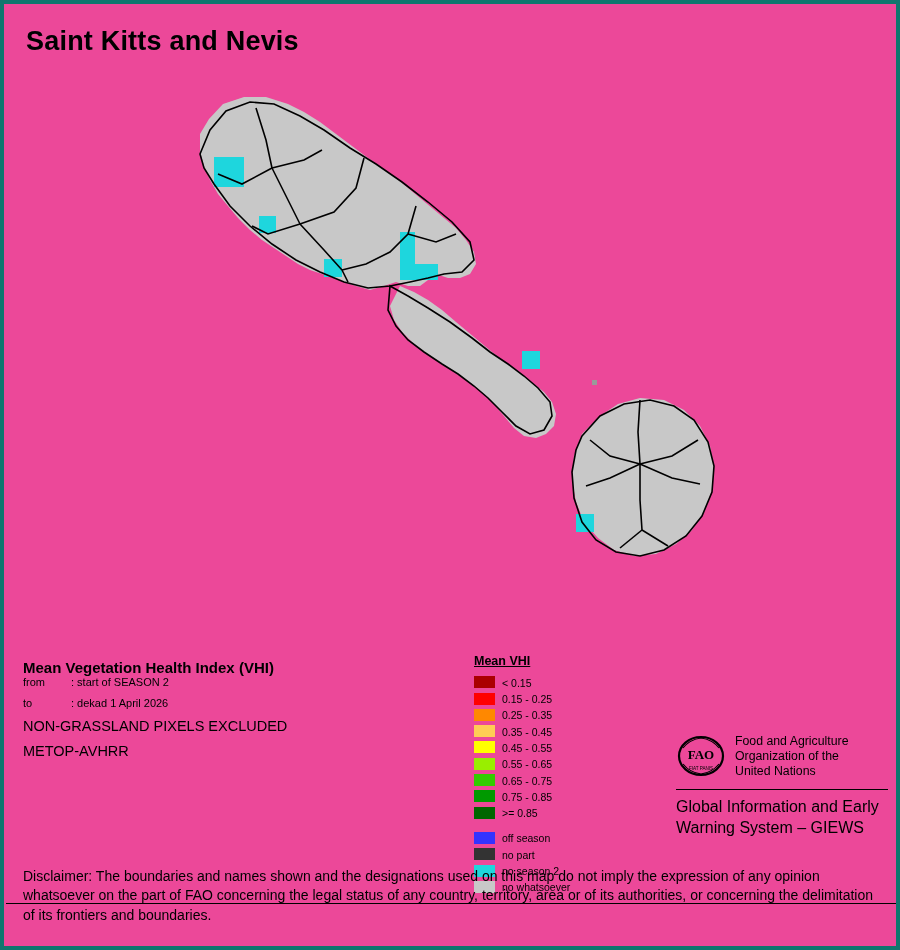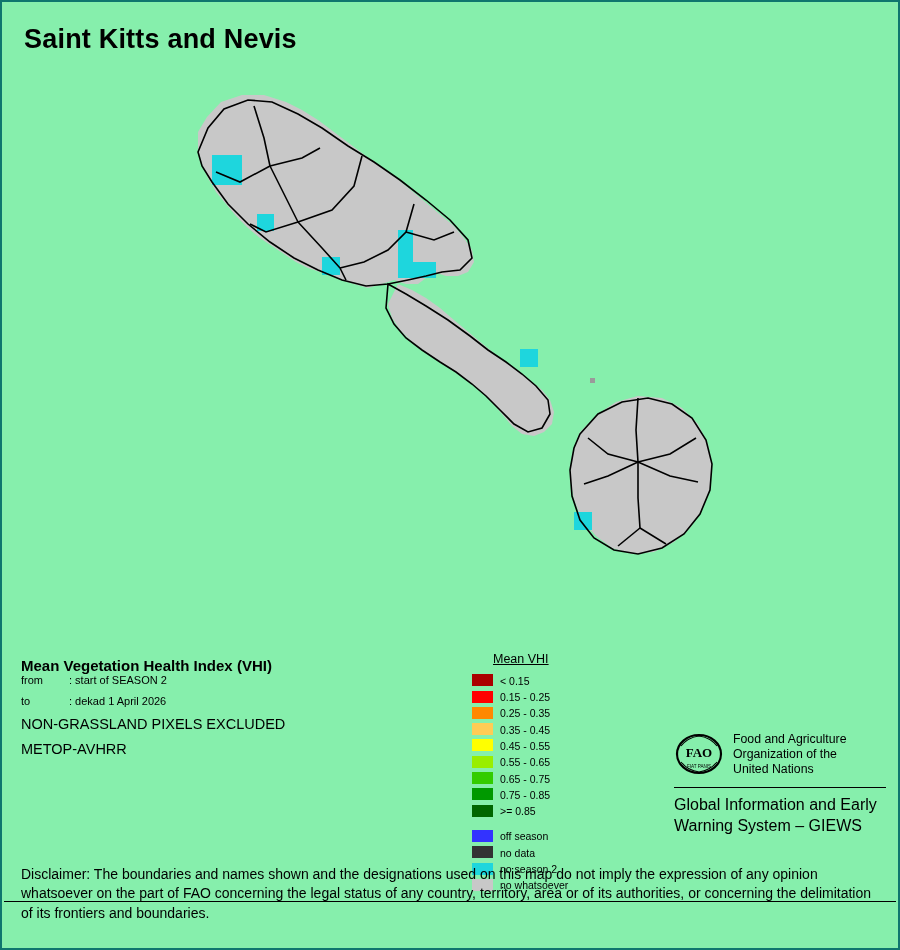--- a/index.html
+++ b/index.html
@@ -7,22 +7,22 @@
     padding: 0;
     background: #ffffff;
   }
   body {
     font-family: "Liberation Sans", sans-serif;
   }
   #page {
     position: relative;
     width: 900px;
     height: 950px;
-    background: #86efac;
-    border: 2px solid #0f766e;
+    background: #ec4899;
+    border: 4px solid #0f766e;
     box-sizing: border-box;
     overflow: hidden;
   }
   
   #title {
     position: absolute;
     left: 22px;
     top: 22px;
     font-size: 27px;
     font-weight: bold;
@@ -68,24 +68,23 @@
   }
   
   #legend {
     position: absolute;
     left: 470px;
     top: 650px;
     width: 180px;
   }
   #legend .legend-title {
     font-size: 12.5px;
-    font-weight: normal;
+    font-weight: bold;
     text-decoration: underline;
     margin-bottom: 4px;
-    margin-left: 21px;
   }
   #legend .legend-row {
     display: flex;
     align-items: flex-end;
     height: 16.3px;
   }
   #legend .swatch {
     width: 21px;
     height: 12px;
     margin-right: 7px;
@@ -290,21 +289,21 @@
     </div>
 
     <div class="legend-gap"></div>
 
     <div class="legend-row">
       <span class="swatch" style="background:#3333ff"></span>
       <span class="legend-label">off season</span>
     </div>
     <div class="legend-row">
       <span class="swatch" style="background:#333333"></span>
-      <span class="legend-label">no data</span>
+      <span class="legend-label">no part</span>
     </div>
     <div class="legend-row">
       <span class="swatch" style="background:#1ed6dd"></span>
       <span class="legend-label">no season 2</span>
     </div>
     <div class="legend-row">
       <span class="swatch" style="background:#c8c8c8"></span>
       <span class="legend-label">no whatsoever</span>
     </div>
   </div>

